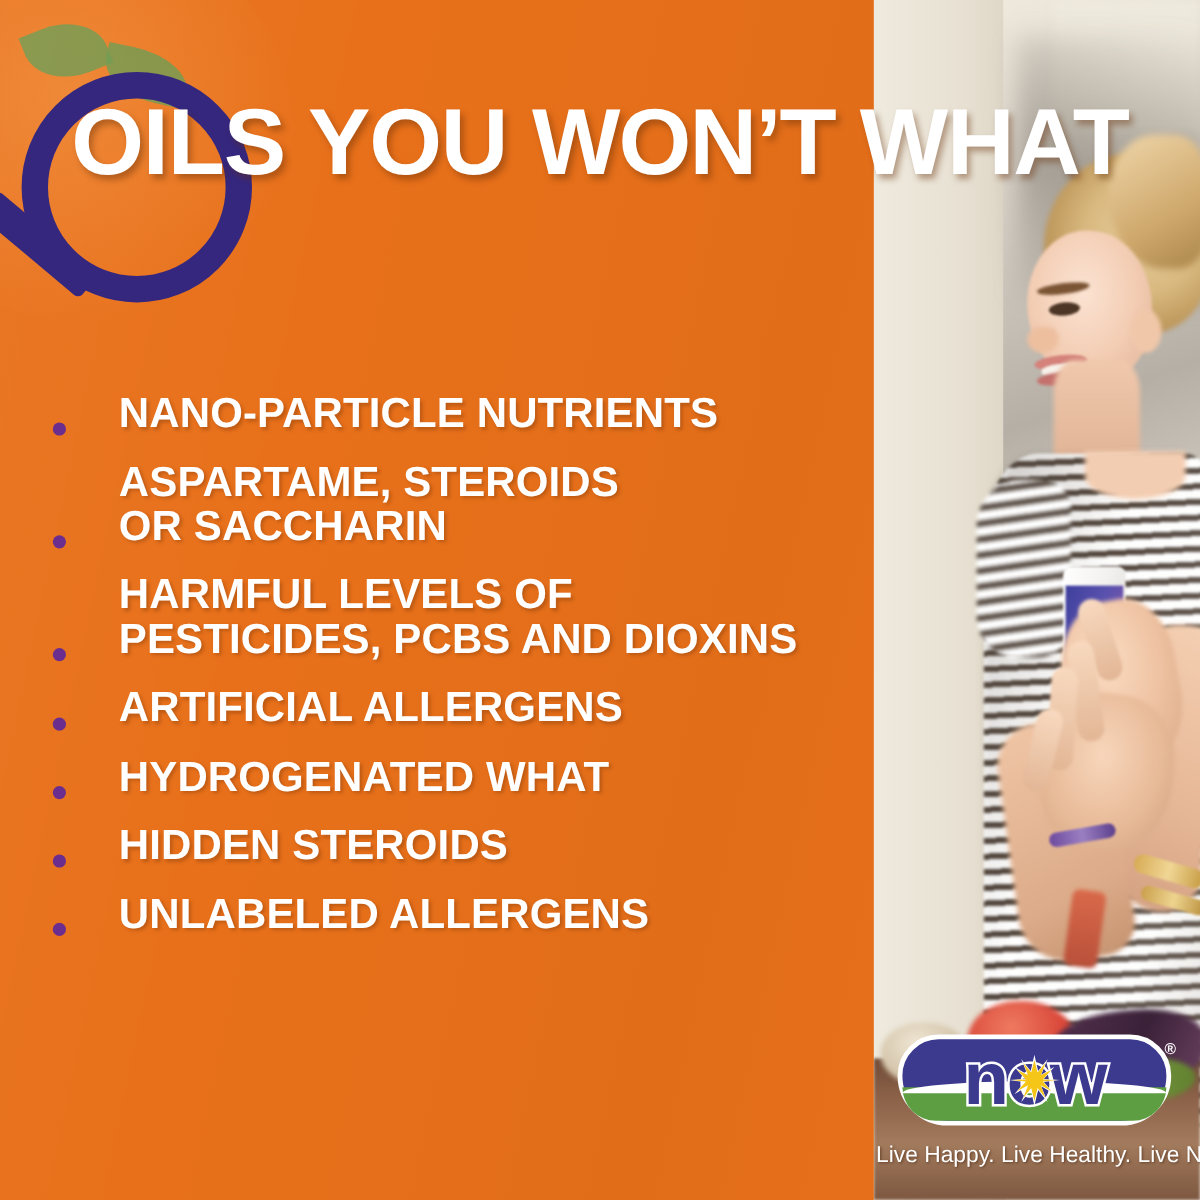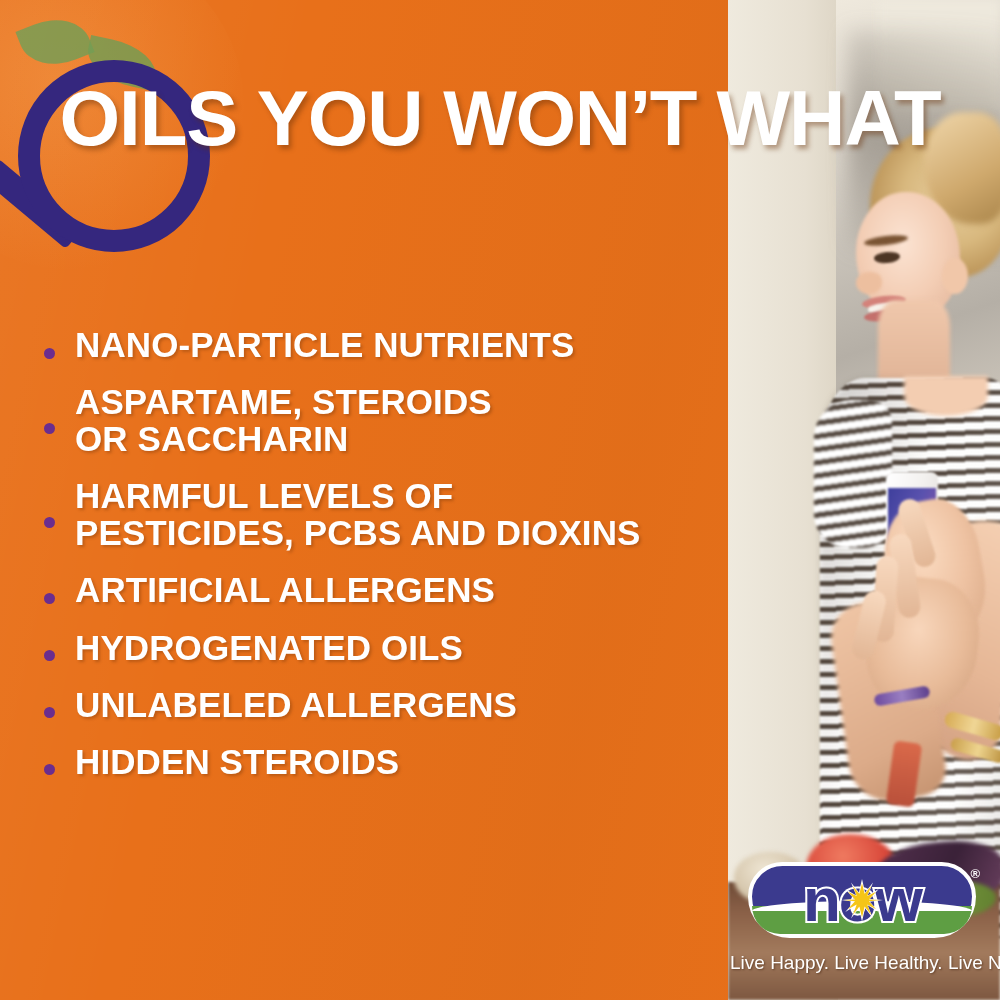--- a/index.html
+++ b/index.html
@@ -297,22 +297,23 @@
   }
   .headline .l2{ display:block; }
   .headline .strong{ font-weight:900; letter-spacing:-1.5px; }
 
   
   .bullets{
     position:absolute; left:44px; top:326px;
     width:690px;
   }
   .bullet-row{
-    display:flex; align-items:center;
+    display:flex; align-items:flex-end;
     margin-bottom:20px;
+    gap:24px;
   }
   .bullet-dot{
     flex:0 0 auto;
     width:11px; height:11px; border-radius:50%;
     background:#6b2d8e;
     margin-top:17px; margin-right:20px;
   }
   .bullet-text{
     color:#ffffff;
     font-size:35px; line-height:1.06;
@@ -457,29 +458,29 @@
       <span class="bullet-dot"></span>
       <span class="bullet-text">HARMFUL LEVELS OF
 PESTICIDES, PCBS AND DIOXINS</span>
     </div>
     <div class="bullet-row">
       <span class="bullet-dot"></span>
       <span class="bullet-text">ARTIFICIAL ALLERGENS</span>
     </div>
     <div class="bullet-row">
       <span class="bullet-dot"></span>
-      <span class="bullet-text">HYDROGENATED OILS</span>
+      <span class="bullet-text">HYDROGENATED WHAT</span>
+    </div>
+    <div class="bullet-row">
+      <span class="bullet-dot"></span>
+      <span class="bullet-text">HIDDEN STEROIDS</span>
     </div>
     <div class="bullet-row">
       <span class="bullet-dot"></span>
       <span class="bullet-text">UNLABELED ALLERGENS</span>
-    </div>
-    <div class="bullet-row">
-      <span class="bullet-dot"></span>
-      <span class="bullet-text">HIDDEN STEROIDS</span>
     </div>
   </div>
 
   <div class="logo">
     <div class="logo-mark">
       <div class="logo-bg"></div>
       <div class="logo-grass"></div>
       <div class="logo-word">now</div>
       <svg class="logo-sun" viewBox="0 0 100 100">
         <polygon points="50,2 57,33 75,10 63,40 88,25 68,48 98,50 68,54 88,77 63,62 75,92 57,69 50,99 43,69 25,92 37,62 12,77 32,54 2,50 32,48 12,25 37,40 25,10 43,33" fill="#ffffff"></polygon>

